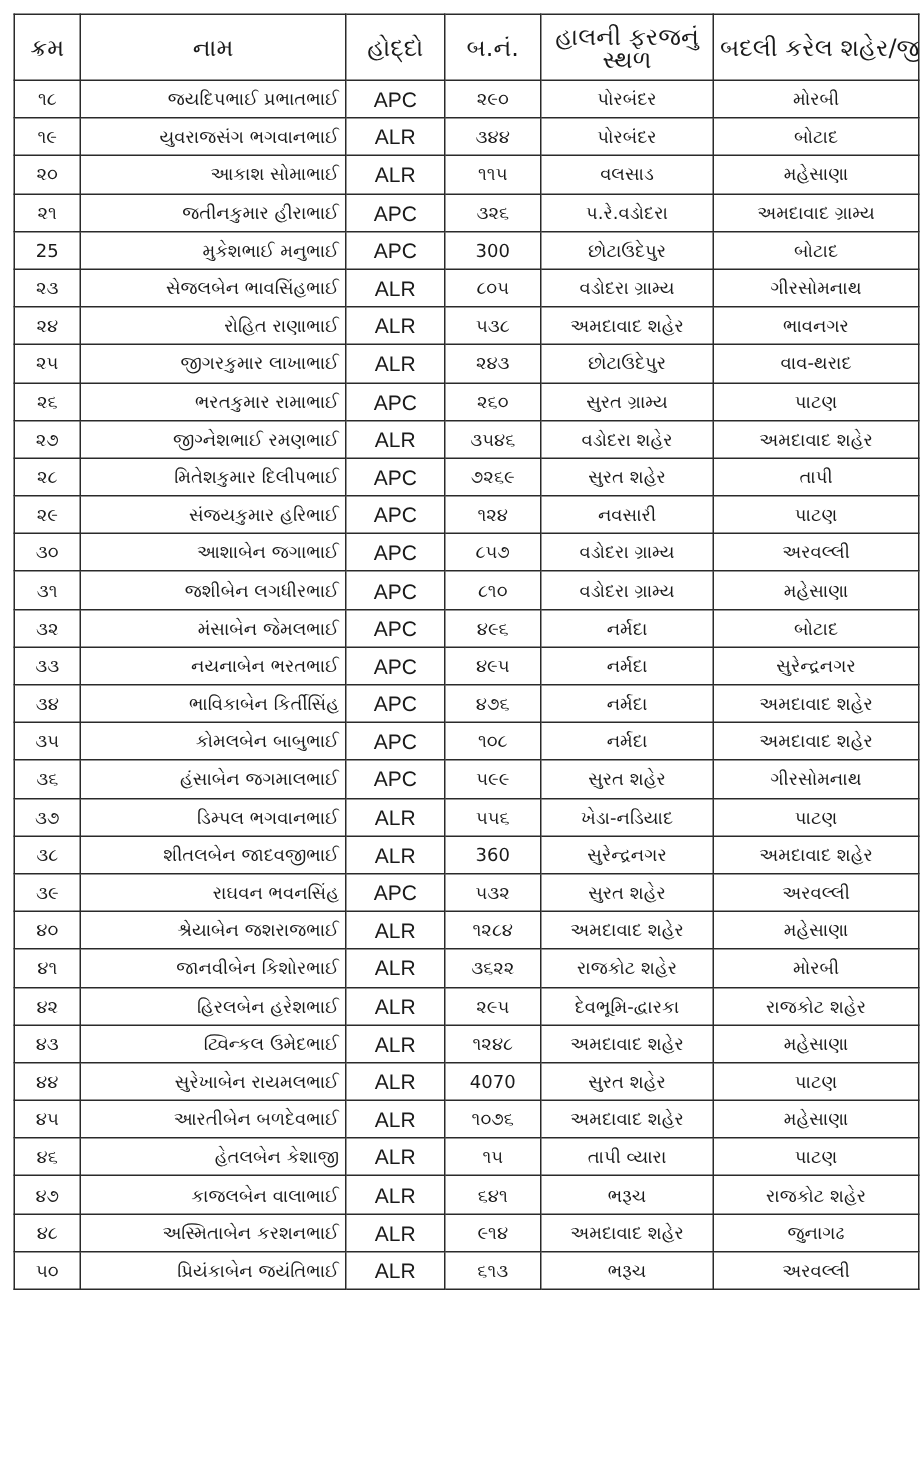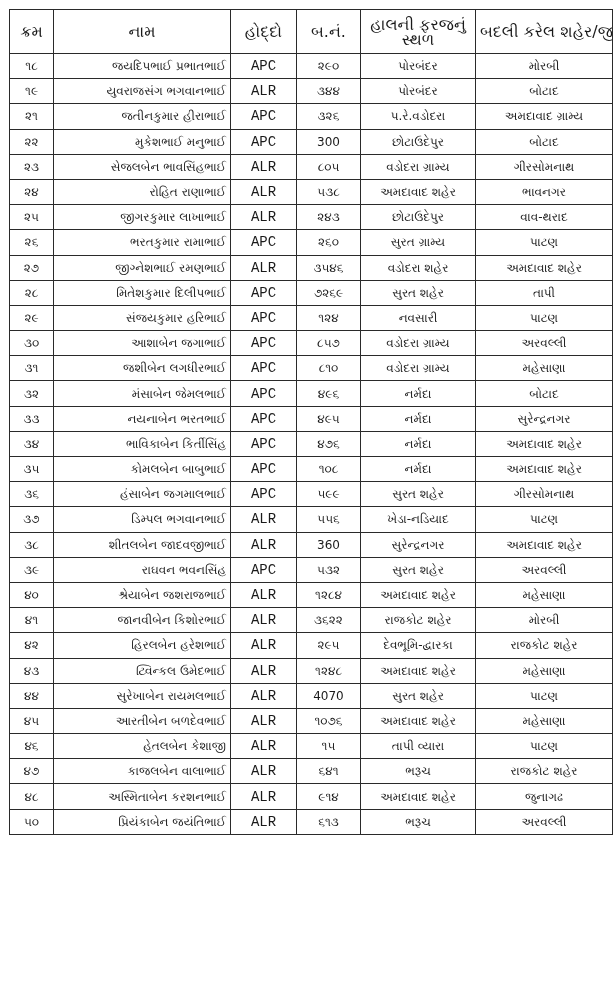--- a/index.html
+++ b/index.html
@@ -5,21 +5,21 @@
   html, body { margin: 0; padding: 0; background: #ffffff; }
   body { width: 615px; height: 985px; position: relative; overflow: hidden;
          font-family: "DejaVu Sans", sans-serif; color: #1a1a1a; }
   .sheet { position: absolute; left: 9px; top: 9px; width: 603px; }
   table { border-collapse: collapse; width: 603px; table-layout: fixed; }
   th, td { border: 1.2px solid #2a2a2a; text-align: center; vertical-align: middle;
            padding: 0 4px; white-space: nowrap; overflow: hidden; }
   th { font-weight: normal; font-size: 16px; height: 43px; line-height: 15px; }
   td { font-size: 12px; height: 24.2px; line-height: 14px; }
   td.name { text-align: right; padding-left: 8px; }
-  td.desig { font-family: Liberation Mono, monospace; font-size: 14px; }
+  td.desig { font-family: Liberation Sans, sans-serif; font-size: 14px; }
   col.c-sr { width: 44px; }
   col.c-name { width: 177px; }
   col.c-desig { width: 66px; }
   col.c-bno { width: 64px; }
   col.c-curr { width: 115px; }
   col.c-dest { width: 137px; }
   th.wrap { white-space: normal; text-align: center; }
 </style>
 </head>
 <body>
@@ -55,29 +55,37 @@
         </tr>
         <tr>
           <td>૧૯</td>
           <td class="name">યુવરાજસંગ ભગવાનભાઈ</td>
           <td class="desig">ALR</td>
           <td>૩૪૪</td>
           <td>પોરબંદર</td>
           <td>બોટાદ</td>
         </tr>
         <tr>
+          <td>૨૦</td>
+          <td class="name">આકાશ સોમાભાઈ</td>
+          <td class="desig">ALR</td>
+          <td>૧૧૫</td>
+          <td>વલસાડ</td>
+          <td>મહેસાણા</td>
+        </tr>
+        <tr>
           <td>૨૧</td>
           <td class="name">જતીનકુમાર હીરાભાઈ</td>
           <td class="desig">APC</td>
           <td>૩૨૬</td>
           <td>પ.રે.વડોદરા</td>
           <td>અમદાવાદ ગ્રામ્ય</td>
         </tr>
         <tr>
-          <td>૨૨</td>
+          <td>25</td>
           <td class="name">મુકેશભાઈ મનુભાઈ</td>
           <td class="desig">APC</td>
           <td>300</td>
           <td>છોટાઉદેપુર</td>
           <td>બોટાદ</td>
         </tr>
         <tr>
           <td>૨૩</td>
           <td class="name">સેજલબેન ભાવસિંહભાઈ</td>
           <td class="desig">ALR</td>

